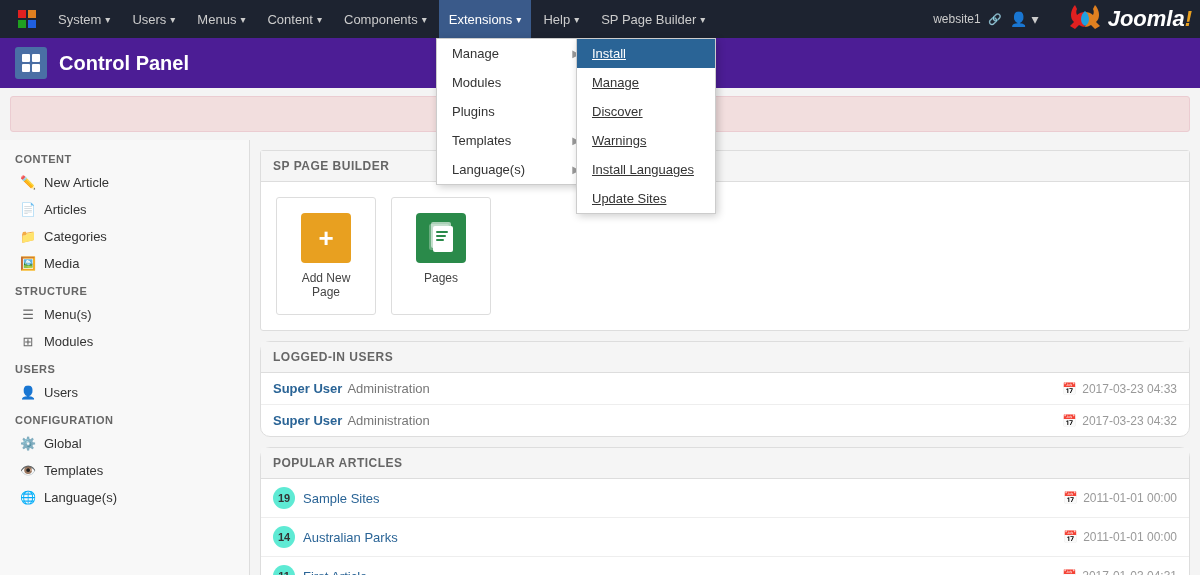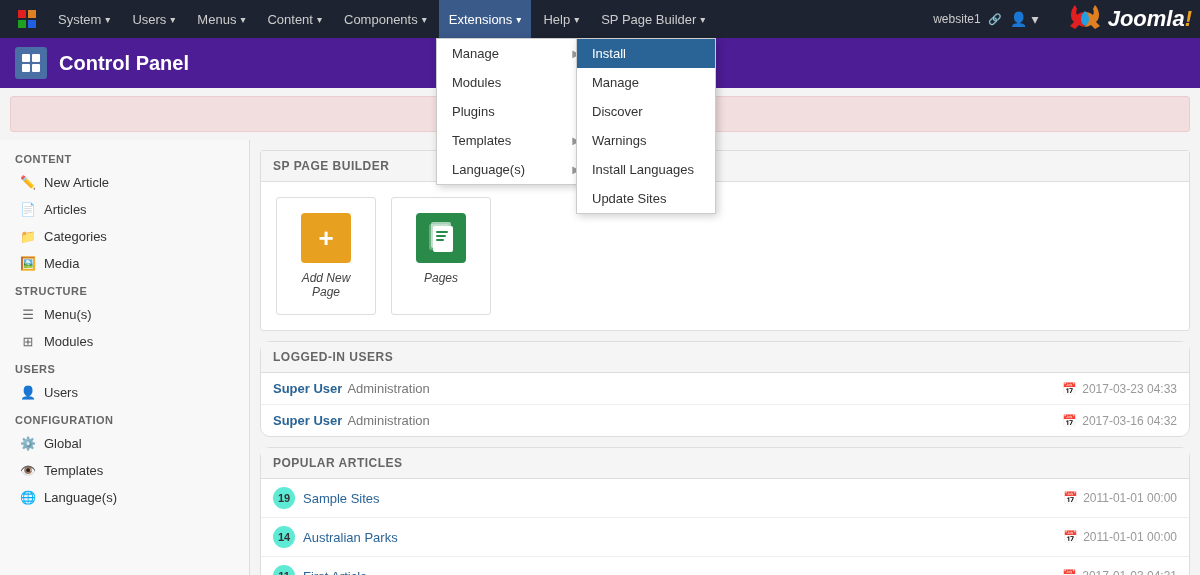--- a/index.html
+++ b/index.html
@@ -158,21 +158,21 @@
       display: flex; align-items: center; justify-content: center;
       color: white; font-size: 26px; font-weight: bold;
     }
     .sp-card-icon-pages {
       width: 50px; height: 50px;
       background: #2a8a4a;
       border-radius: 4px;
       display: flex; align-items: center; justify-content: center;
       color: white; font-size: 22px;
     }
-    .sp-card-label { font-size: 12px; color: #444; text-align: center; font-style: italic; }
+    .sp-card-label { font-size: 12px; color: #444; text-align: center; }
 
     
     .panel-section {
       background: white;
       border: 1px solid #ddd;
       border-radius: 10px;
       margin-bottom: 10px;
     }
     .panel-section-header {
       background: #f5f5f5;
@@ -253,20 +253,21 @@
       min-width: 140px;
     }
     .install-item {
       display: flex;
       align-items: flex-end;
       padding: 7px 15px;
       cursor: pointer;
       color: #333;
       font-size: 13px;
       white-space: nowrap;
+      text-decoration: underline;
     }
     .install-item.active {
       background: #2a6496;
       color: white;
     }
 
     
     .joomla-svg {
       display: flex; align-items: center; gap: 5px;
     }
@@ -446,21 +447,21 @@
         <span class="timestamp">
           <span class="calendar-icon">📅</span>
           <span>2017-03-23 04:33</span>
         </span>
       </div>
       <div class="panel-row">
         <span class="user-name">Super User</span>
         <span class="user-role">Administration</span>
         <span class="timestamp">
           <span class="calendar-icon">📅</span>
-          <span>2017-03-16 04:32</span>
+          <span>2017-03-23 04:32</span>
         </span>
       </div>
     </div>
 
     <div class="panel-section">
       <div class="panel-section-header">POPULAR ARTICLES</div>
       <div class="panel-row">
         <span class="article-count">19</span>
         <span class="article-link">Sample Sites</span>
         <span class="timestamp">

